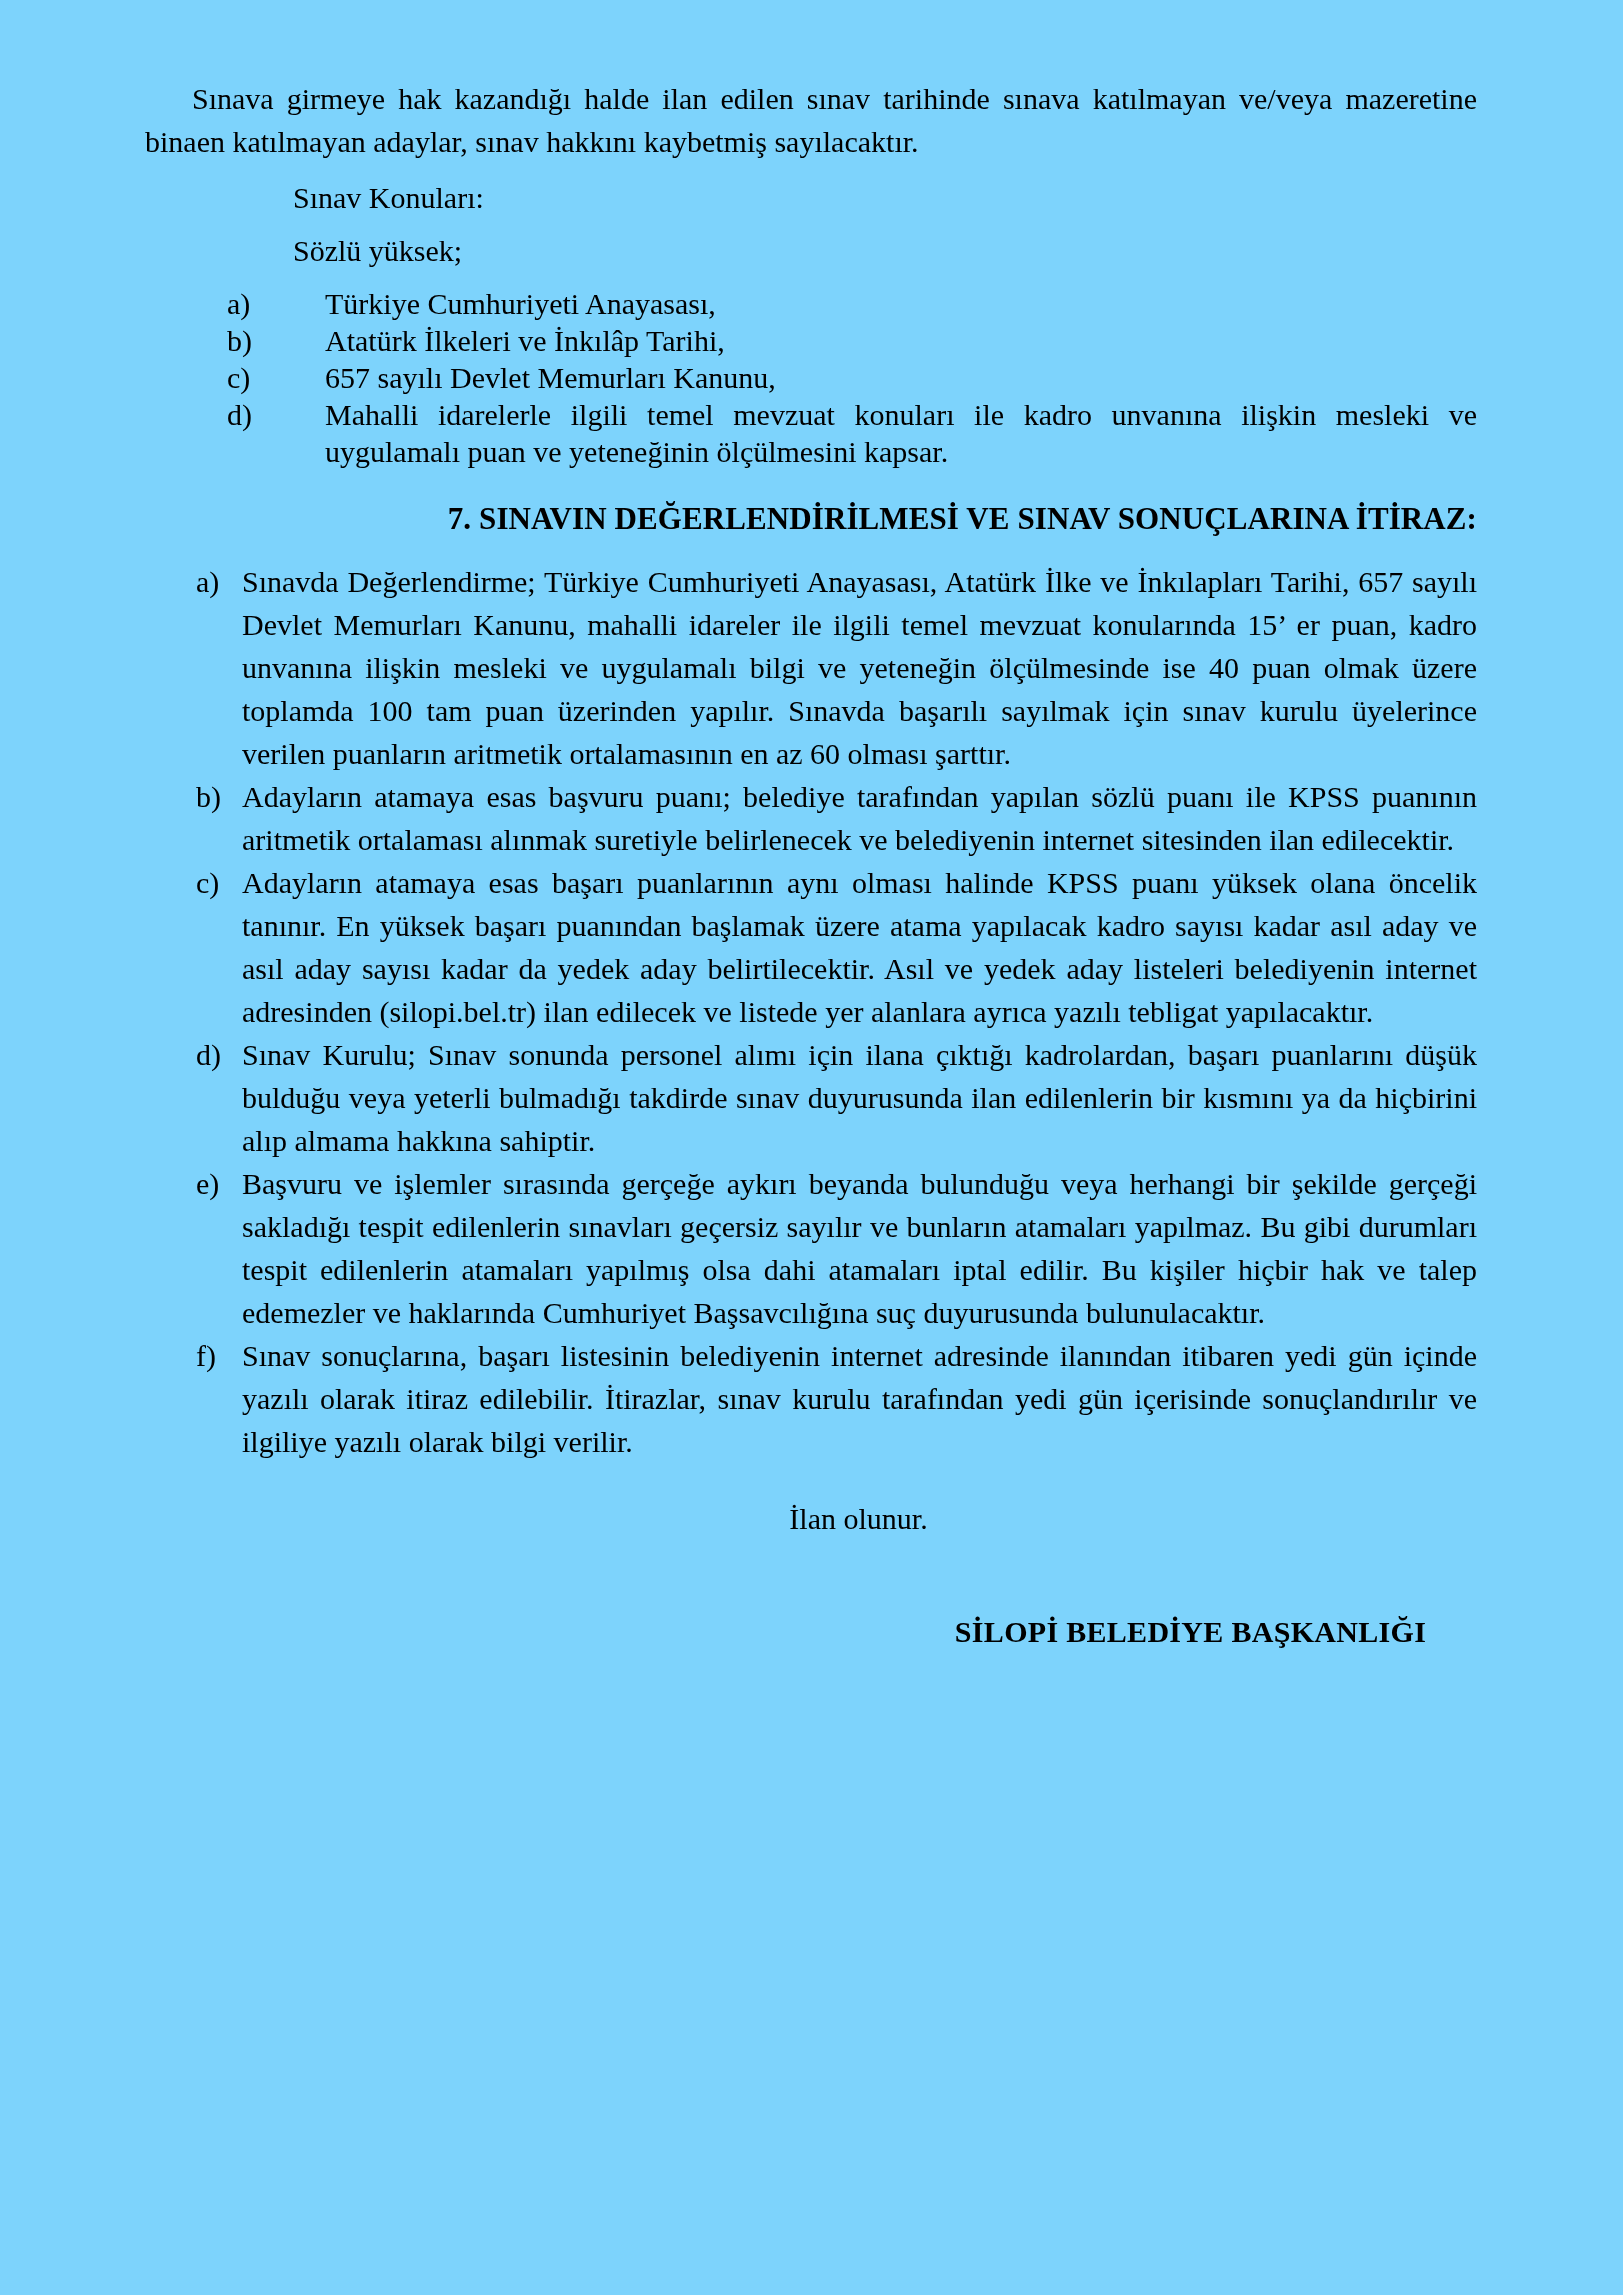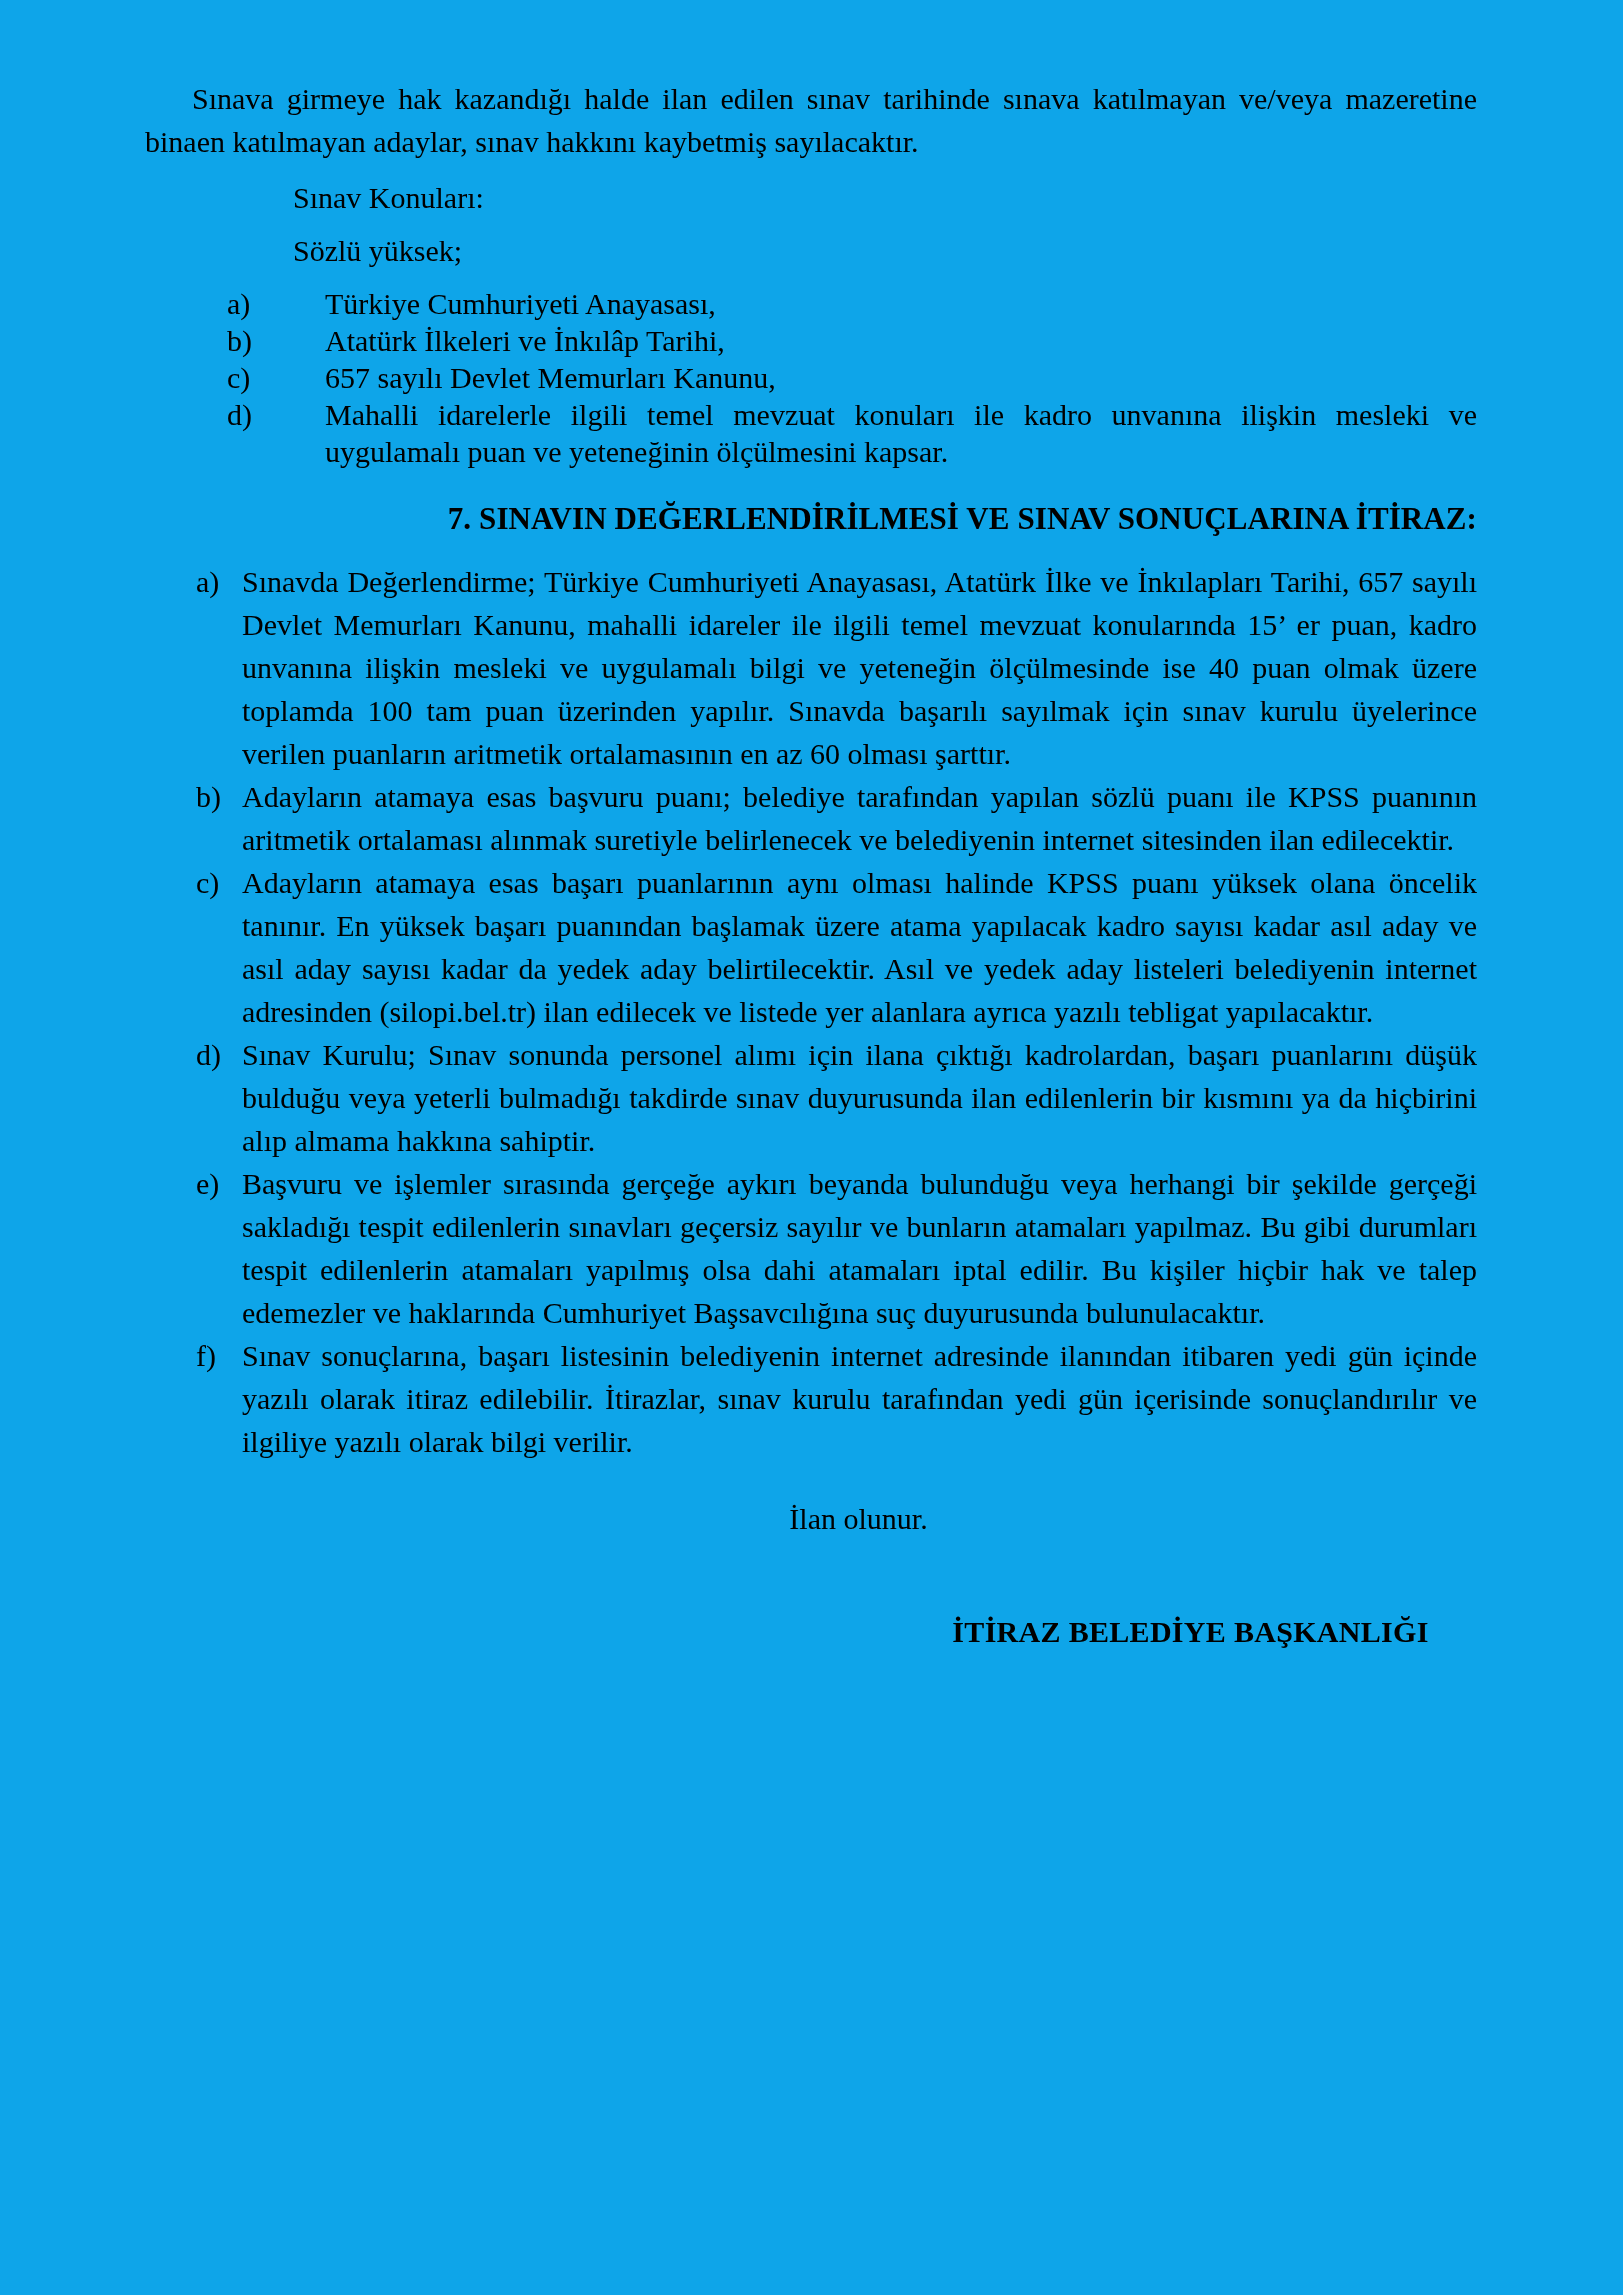--- a/index.html
+++ b/index.html
@@ -6,21 +6,21 @@
   html, body {
     margin: 0;
     padding: 0;
     background: #ffffff;
   }
 
   .page {
     position: relative;
     width: 1623px;
     height: 2295px;
-    background: #0ea5e9;
+    background: #7dd3fc;
     margin: 0 auto;
     box-sizing: border-box;
     font-family: "Liberation Serif", "DejaVu Serif", serif;
     color: #000000;
     overflow: hidden;
   }
 
   .content {
     position: absolute;
     left: 145px;
@@ -181,17 +181,17 @@
         <span>Başvuru ve işlemler sırasında gerçeğe aykırı beyanda bulunduğu veya herhangi bir şekilde gerçeği sakladığı tespit edilenlerin sınavları geçersiz sayılır ve bunların atamaları yapılmaz. Bu gibi durumları tespit edilenlerin atamaları yapılmış olsa dahi atamaları iptal edilir. Bu kişiler hiçbir hak ve talep edemezler ve haklarında Cumhuriyet Başsavcılığına suç duyurusunda bulunulacaktır.</span>
       </div>
       <div class="li">
         <span class="marker">f)</span>
         <span>Sınav sonuçlarına, başarı listesinin belediyenin internet adresinde ilanından itibaren yedi gün içinde yazılı olarak itiraz edilebilir. İtirazlar, sınav kurulu tarafından yedi gün içerisinde sonuçlandırılır ve ilgiliye yazılı olarak bilgi verilir.</span>
       </div>
     </div>
 
     <p class="closing">İlan olunur.</p>
 
-    <p class="signature">İTİRAZ BELEDİYE BAŞKANLIĞI</p>
+    <p class="signature">SİLOPİ BELEDİYE BAŞKANLIĞI</p>
 
   </div>
 </div>
 
 
 </body></html>

